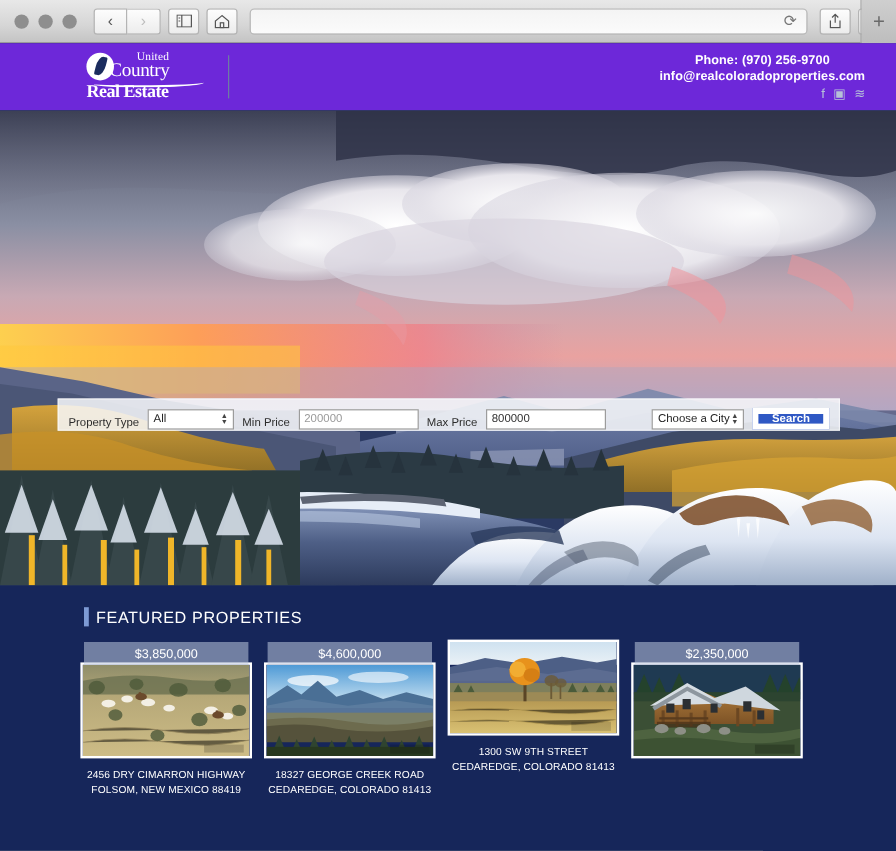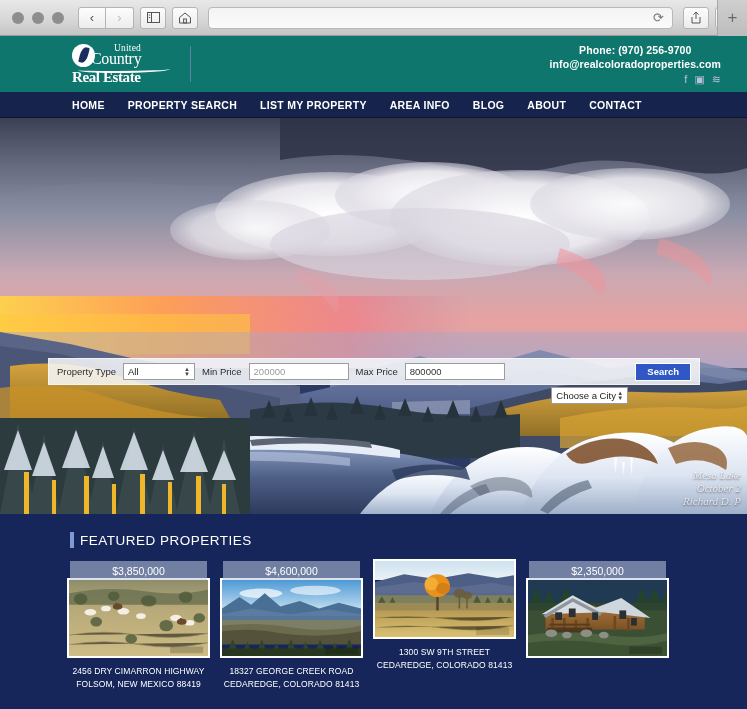--- a/index.html
+++ b/index.html
@@ -53,21 +53,21 @@
     width: 30px; height: 36px; margin-left: 4px;
     background: linear-gradient(to bottom,#cfcfcf,#bdbdbd);
     border-left: 1px solid #a8a8a8;
     display: flex; align-items: center; justify-content: center;
     color: #6a6a6a; font-size: 17px; font-weight: 300;
     position: absolute; right: 0; top: 0;
   }
 
   
   .site-header {
-    background: #0f766e;
+    background: #6d28d9;
     height: 56px; flex: 0 0 56px;
     display: flex; align-items: center;
     padding: 0 26px 0 72px;
     position: relative;
   }
   .logo-wrap { display: flex; align-items: center; gap: 14px; }
   .uc-logo { position: relative; width: 104px; height: 42px; }
   .uc-circle {
     position: absolute; left: 0; top: 1px;
     width: 23px; height: 23px; border-radius: 50%; background: #fff;
@@ -143,21 +143,21 @@
     font-style: italic; font-size: 11px; line-height: 13px;
     text-align: right; text-shadow: 0 1px 2px rgba(0,0,0,.5);
   }
 
   
   .searchbar {
     position: absolute; left: 48px; right: 47px; top: 240px;
     height: 27px;
     background: rgba(247,248,250,.86);
     border: 1px solid rgba(255,255,255,.55);
-    display: flex; align-items: center;
+    display: flex; align-items: flex-end;
     padding: 0 8px; gap: 7px;
   }
   .sb-label { font-size: 9.5px; color: #2c2c2c; white-space: nowrap; }
   .sb-select {
     height: 17px; border: 1px solid #9c9c9c; background: #fff;
     font-size: 9.5px; color: #222;
     display: flex; align-items: center; padding: 0 4px;
     position: relative;
   }
   .sb-select .arrows {
@@ -171,21 +171,21 @@
     height: 17px; border: 1px solid #9c9c9c; background: #fff;
     font-size: 9.5px; display: flex; align-items: center; padding: 0 4px;
   }
   .w-min { width: 100px; color: #9b9b9b; }
   .w-max { width: 100px; color: #333; }
   .sb-spacer { flex: 1; }
   .sb-btn {
     height: 18px; padding: 0 11px; background: #2f58c4;
     color: #fff; font-size: 9.5px; font-weight: bold;
     display: flex; align-items: center; justify-content: center;
-    border: 1px solid #ffffff;
+    border: 5px solid #ffffff;
   }
 
   
   .featured {
     flex: 1; background: #16265a;
     padding: 18px 0 0 0; position: relative;
   }
   .feat-title {
     display: flex; align-items: center; gap: 6px;
     padding-left: 70px; margin-bottom: 13px;
@@ -287,29 +287,20 @@
       <div class="phone">Phone: (970) 256-9700</div>
       <div class="email">info@realcoloradoproperties.com</div>
       <div class="socials">
         <span>f</span>
         <span>▣</span>
         <span>≋</span>
       </div>
     </div>
   </div>
 
-  <div class="site-nav">
-    <a href="#">HOME</a>
-    <a href="#">PROPERTY SEARCH</a>
-    <a href="#">LIST MY PROPERTY</a>
-    <a href="#">AREA INFO</a>
-    <a href="#">BLOG</a>
-    <a href="#">ABOUT</a>
-    <a href="#">CONTACT</a>
-  </div>
 
   <div class="hero">
     <svg viewBox="0 0 747 396" preserveAspectRatio="none">
       <defs>
         <linearGradient id="skyTop" x1="0" y1="0" x2="0" y2="1">
           <stop offset="0" stop-color="#4a4f63"></stop>
           <stop offset="0.38" stop-color="#8a8fa3"></stop>
           <stop offset="0.62" stop-color="#c8a9b4"></stop>
           <stop offset="0.82" stop-color="#e9a2a0"></stop>
           <stop offset="1" stop-color="#b9a8c4"></stop>
@@ -481,25 +472,20 @@
       <div class="sb-select w-city">
         <span>Choose a City</span>
         <span class="arrows">
             <span>▲</span>
             <span>▼</span>
           </span>
       </div>
       <div class="sb-btn">Search</div>
     </div>
 
-    <div class="watermark">
-      <div>Mesa Lake</div>
-      <div>October 2</div>
-      <div>Richard D. P</div>
-    </div>
   </div>
 
   <div class="featured">
     <div class="feat-title">
       <div class="feat-bar"></div>
       <h2>FEATURED PROPERTIES</h2>
     </div>
     <div class="cards">
 
       <div class="card">

